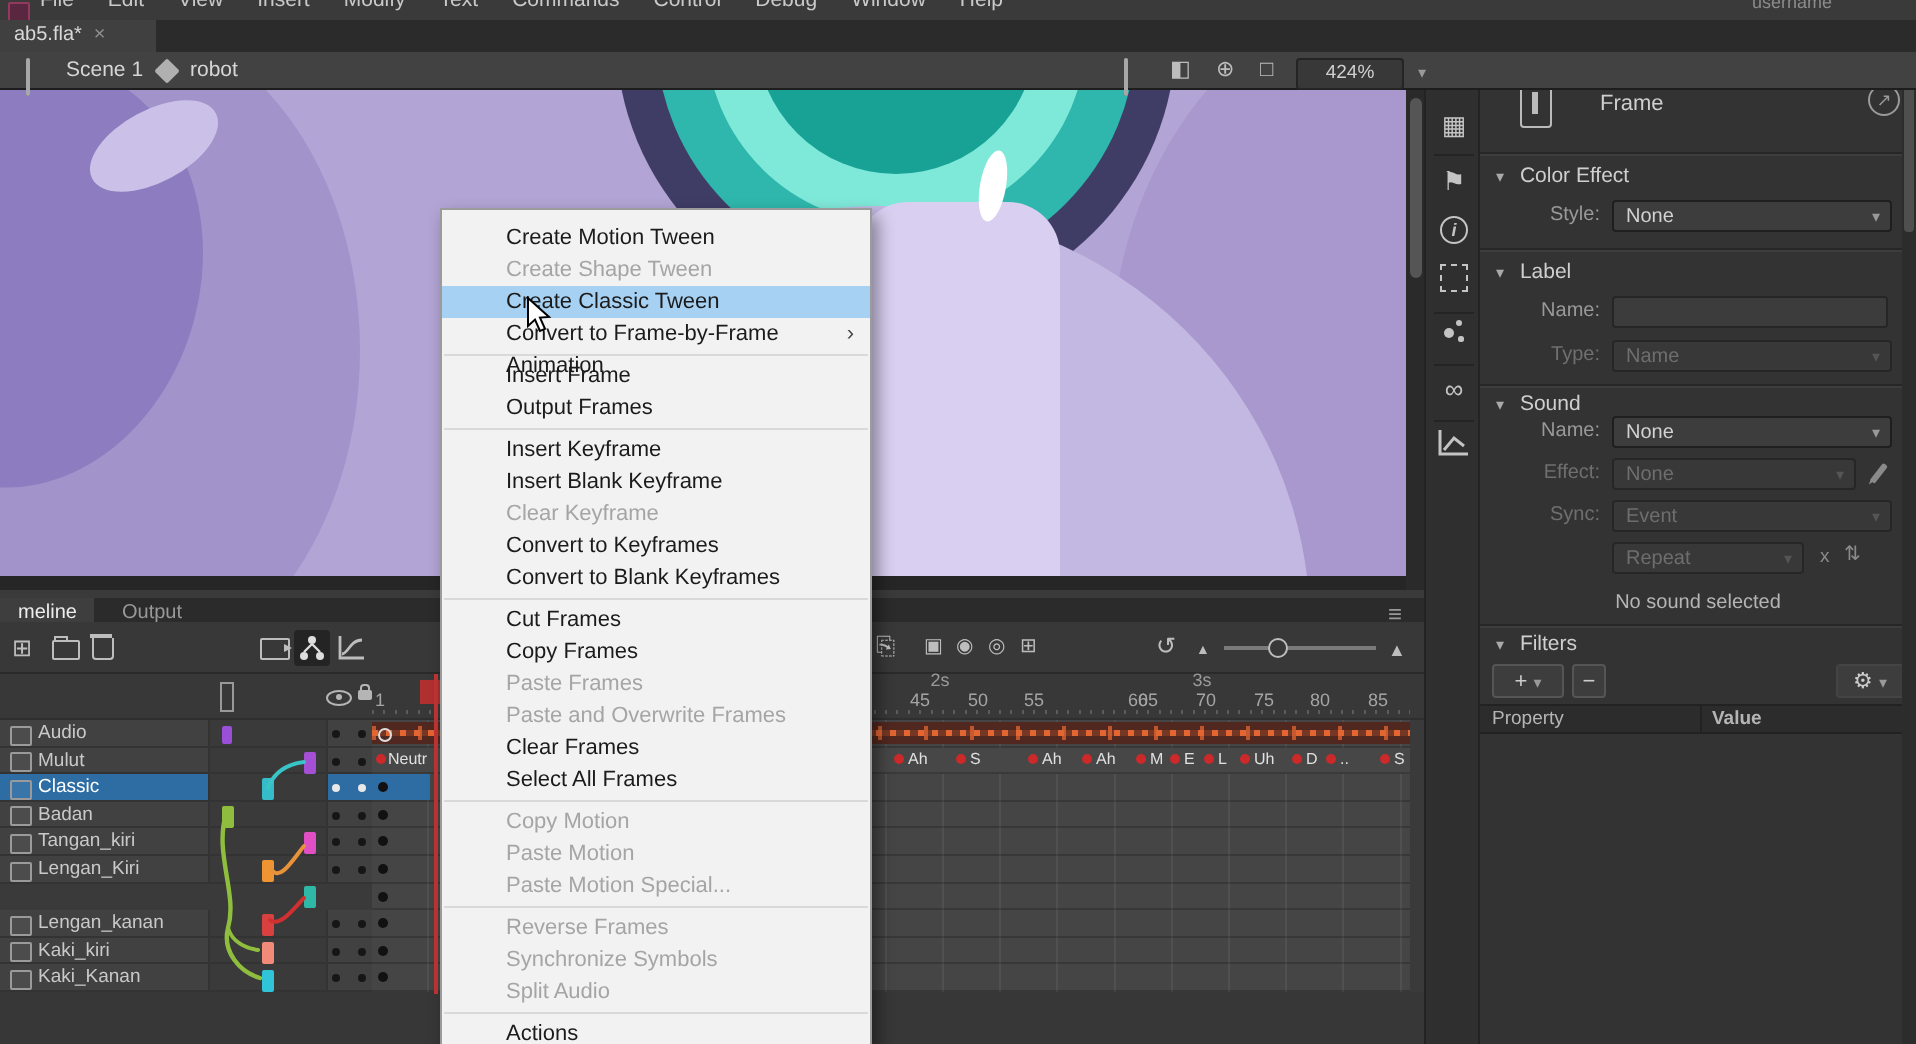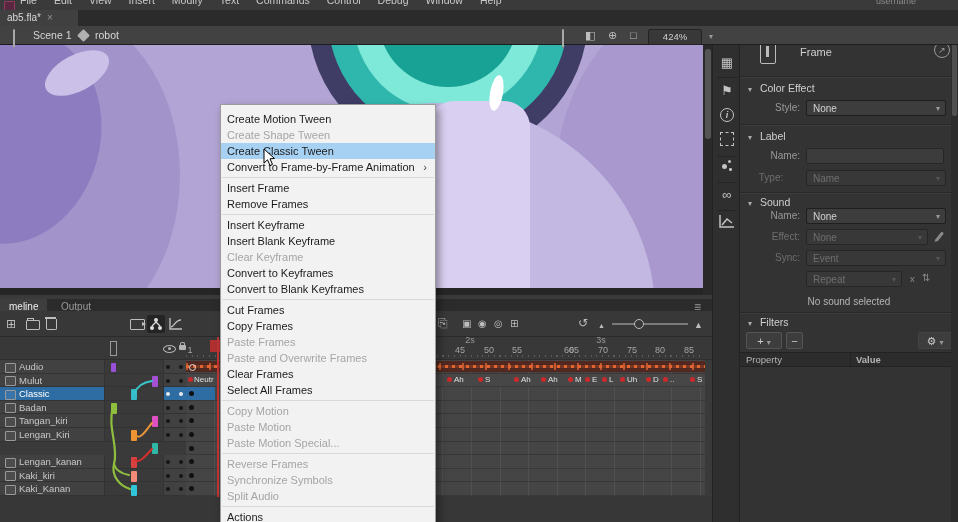--- a/index.html
+++ b/index.html
@@ -118,21 +118,21 @@
   .lrow .pg{position:absolute;left:5px;top:2.5px;width:9px;height:8px;border:1px solid #9a9a9a;border-radius:1px;background:rgba(255,255,255,.06);}
   .lrow .pcol{position:absolute;left:104px;top:0;width:58px;height:100%;background:#3a3a3a;border-left:1px solid #333;border-right:1px solid #333;}
   .lrow .d1,.lrow .d2{position:absolute;top:5px;width:4px;height:4px;background:#161616;border-radius:50%;}
   .lrow .d1{left:166px;} .lrow .d2{left:179px;}
   .lrow.sel .d1,.lrow.sel .d2{background:#e8e8e8;}
   .pmark{position:absolute;border-radius:1px;z-index:4;}
   #below-rows{position:absolute;left:0;top:201px;width:712px;height:26px;background:#373737;}
   
   #ctxmenu{left:220px;top:104px;width:216px;background:#f2f2f2;border:1px solid #9b9b9b;
            box-shadow:3px 4px 8px rgba(0,0,0,.4);z-index:40;padding:6px 0;box-sizing:border-box;}
-  .mi{position:relative;height:16px;line-height:16px;font-size:11px;color:#1b1b1b;padding-left:6px;}
+  .mi{position:relative;height:16px;line-height:16px;font-size:11px;color:#1b1b1b;padding-left:32px;}
   .mi.dis{color:#a5a5a5;}
   .mi.hl{background:#a7d1f2;}
   .mi .sub{position:absolute;right:8px;top:0;color:#444;font-size:11px;}
   .msep{height:1px;background:#d9d9d9;margin:2px 1px;}
   
   #cursor{left:263px;top:148px;z-index:50;}
 </style>
 </head>
 <body>
 
@@ -241,21 +241,21 @@
       <span class="chev">▾</span>
     </div>
 
     <span class="psep" style="top:110px;"></span>
     <div class="sect-h" style="top:116px;">
       <span class="tri">▾</span>
       <span>Label</span>
     </div>
     <span class="flabel" style="left:2px;top:136px;">Name:</span>
     <div class="tinput" style="left:66px;top:134px;width:138px;"></div>
-    <span class="flabel dim" style="left:2px;top:158px;text-align:center;">Type:</span>
+    <span class="flabel dim" style="left:2px;top:158px;">Type:</span>
     <div class="dd dis" style="left:66px;top:156px;width:140px;">
       <span>Name</span>
       <span class="chev">▾</span>
     </div>
 
     <span class="psep" style="top:178px;"></span>
     <div class="sect-h" style="top:182px;">
       <span class="tri">▾</span>
       <span>Sound</span>
     </div>
@@ -514,21 +514,21 @@
   <div class="abs" id="ctxmenu">
     <div class="mi">Create Motion Tween</div>
     <div class="mi dis">Create Shape Tween</div>
     <div class="mi hl">Create Classic Tween</div>
     <div class="mi">
       <span>Convert to Frame-by-Frame Animation</span>
       <span class="sub">›</span>
     </div>
     <div class="msep"></div>
     <div class="mi">Insert Frame</div>
-    <div class="mi">Remove Frames</div>
+    <div class="mi">Output Frames</div>
     <div class="msep"></div>
     <div class="mi">Insert Keyframe</div>
     <div class="mi">Insert Blank Keyframe</div>
     <div class="mi dis">Clear Keyframe</div>
     <div class="mi">Convert to Keyframes</div>
     <div class="mi">Convert to Blank Keyframes</div>
     <div class="msep"></div>
     <div class="mi">Cut Frames</div>
     <div class="mi">Copy Frames</div>
     <div class="mi dis">Paste Frames</div>

